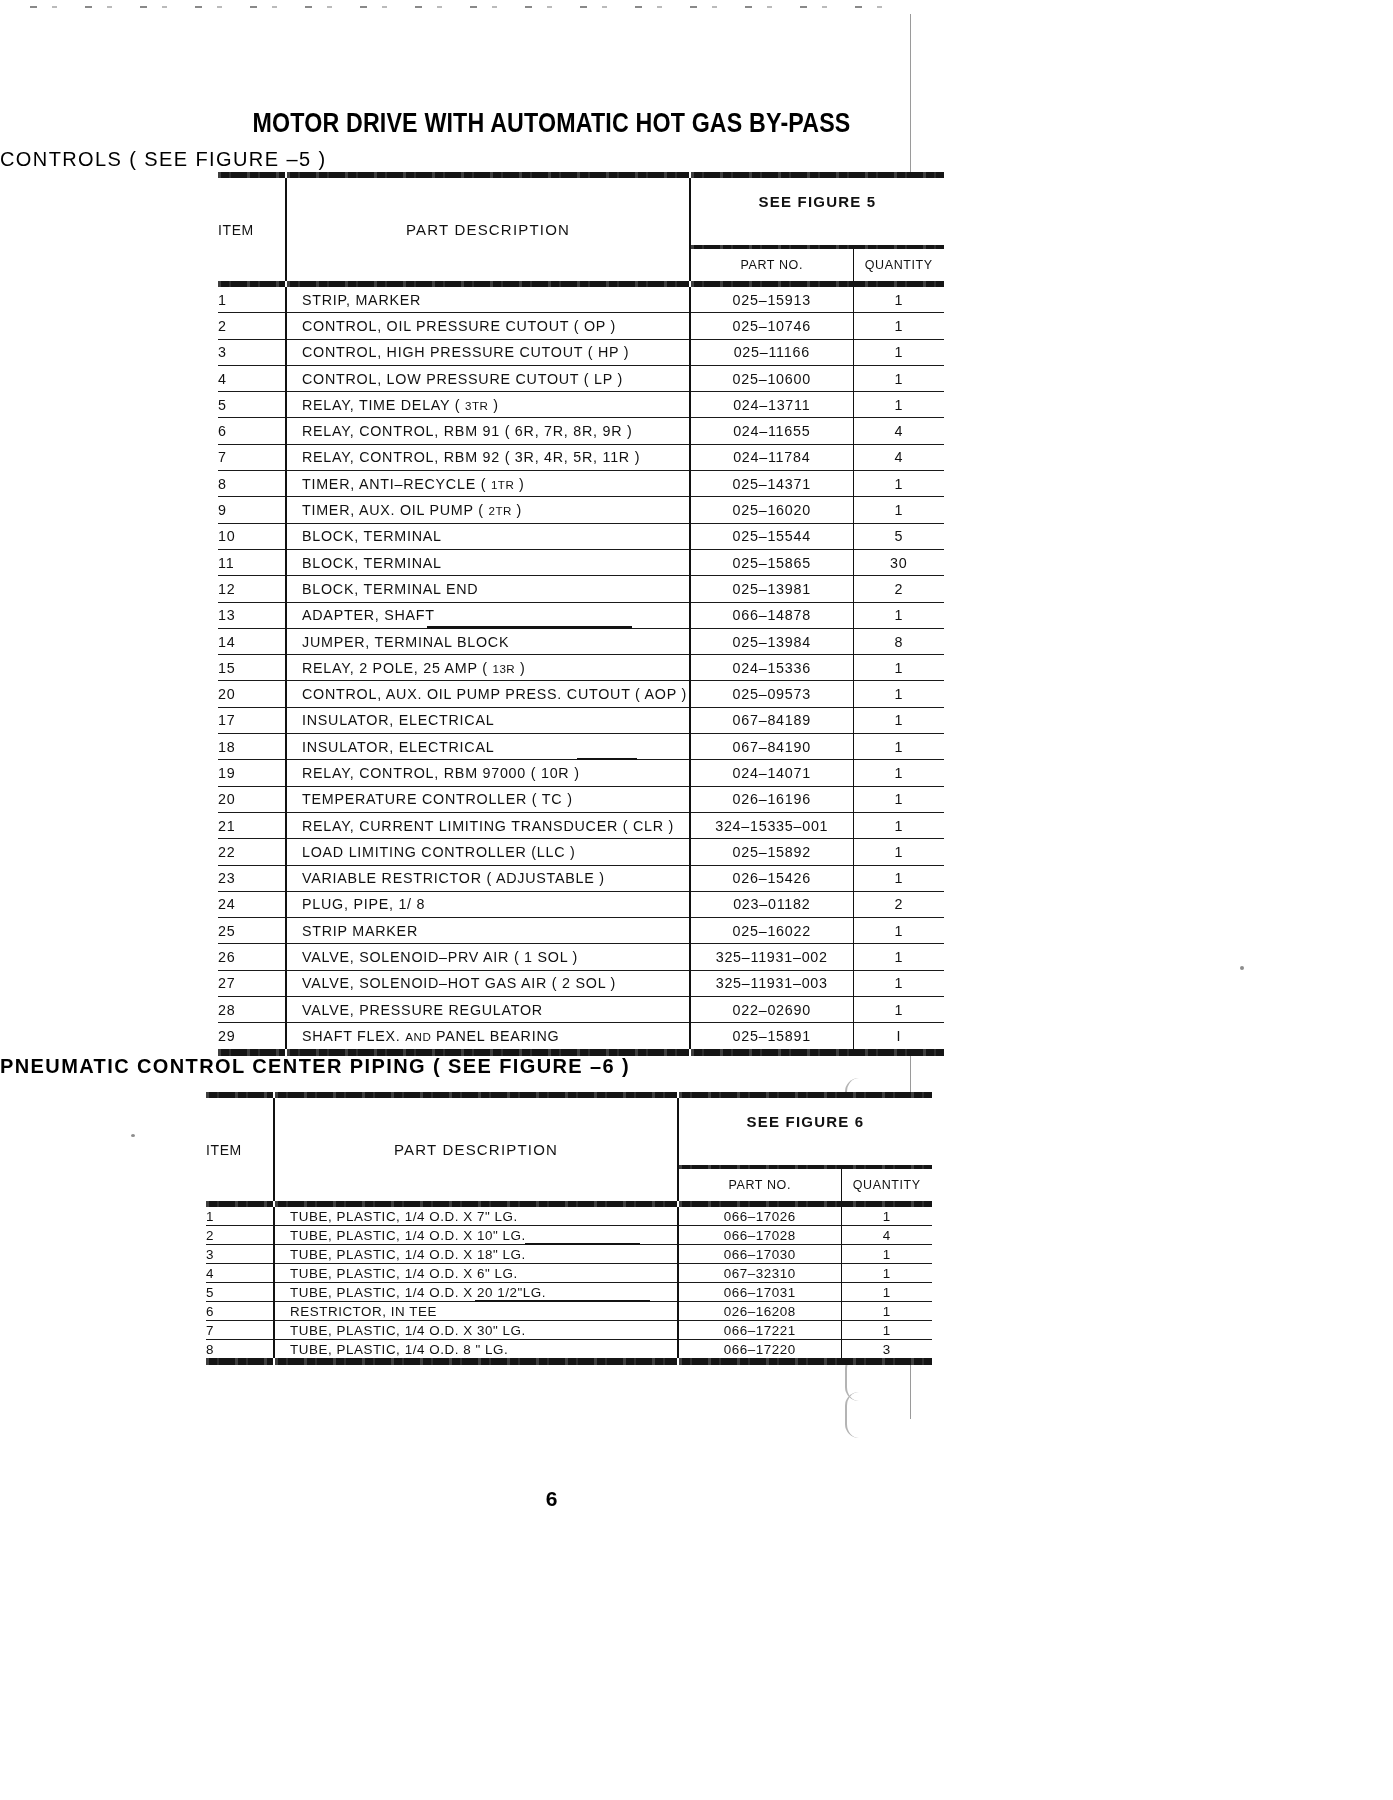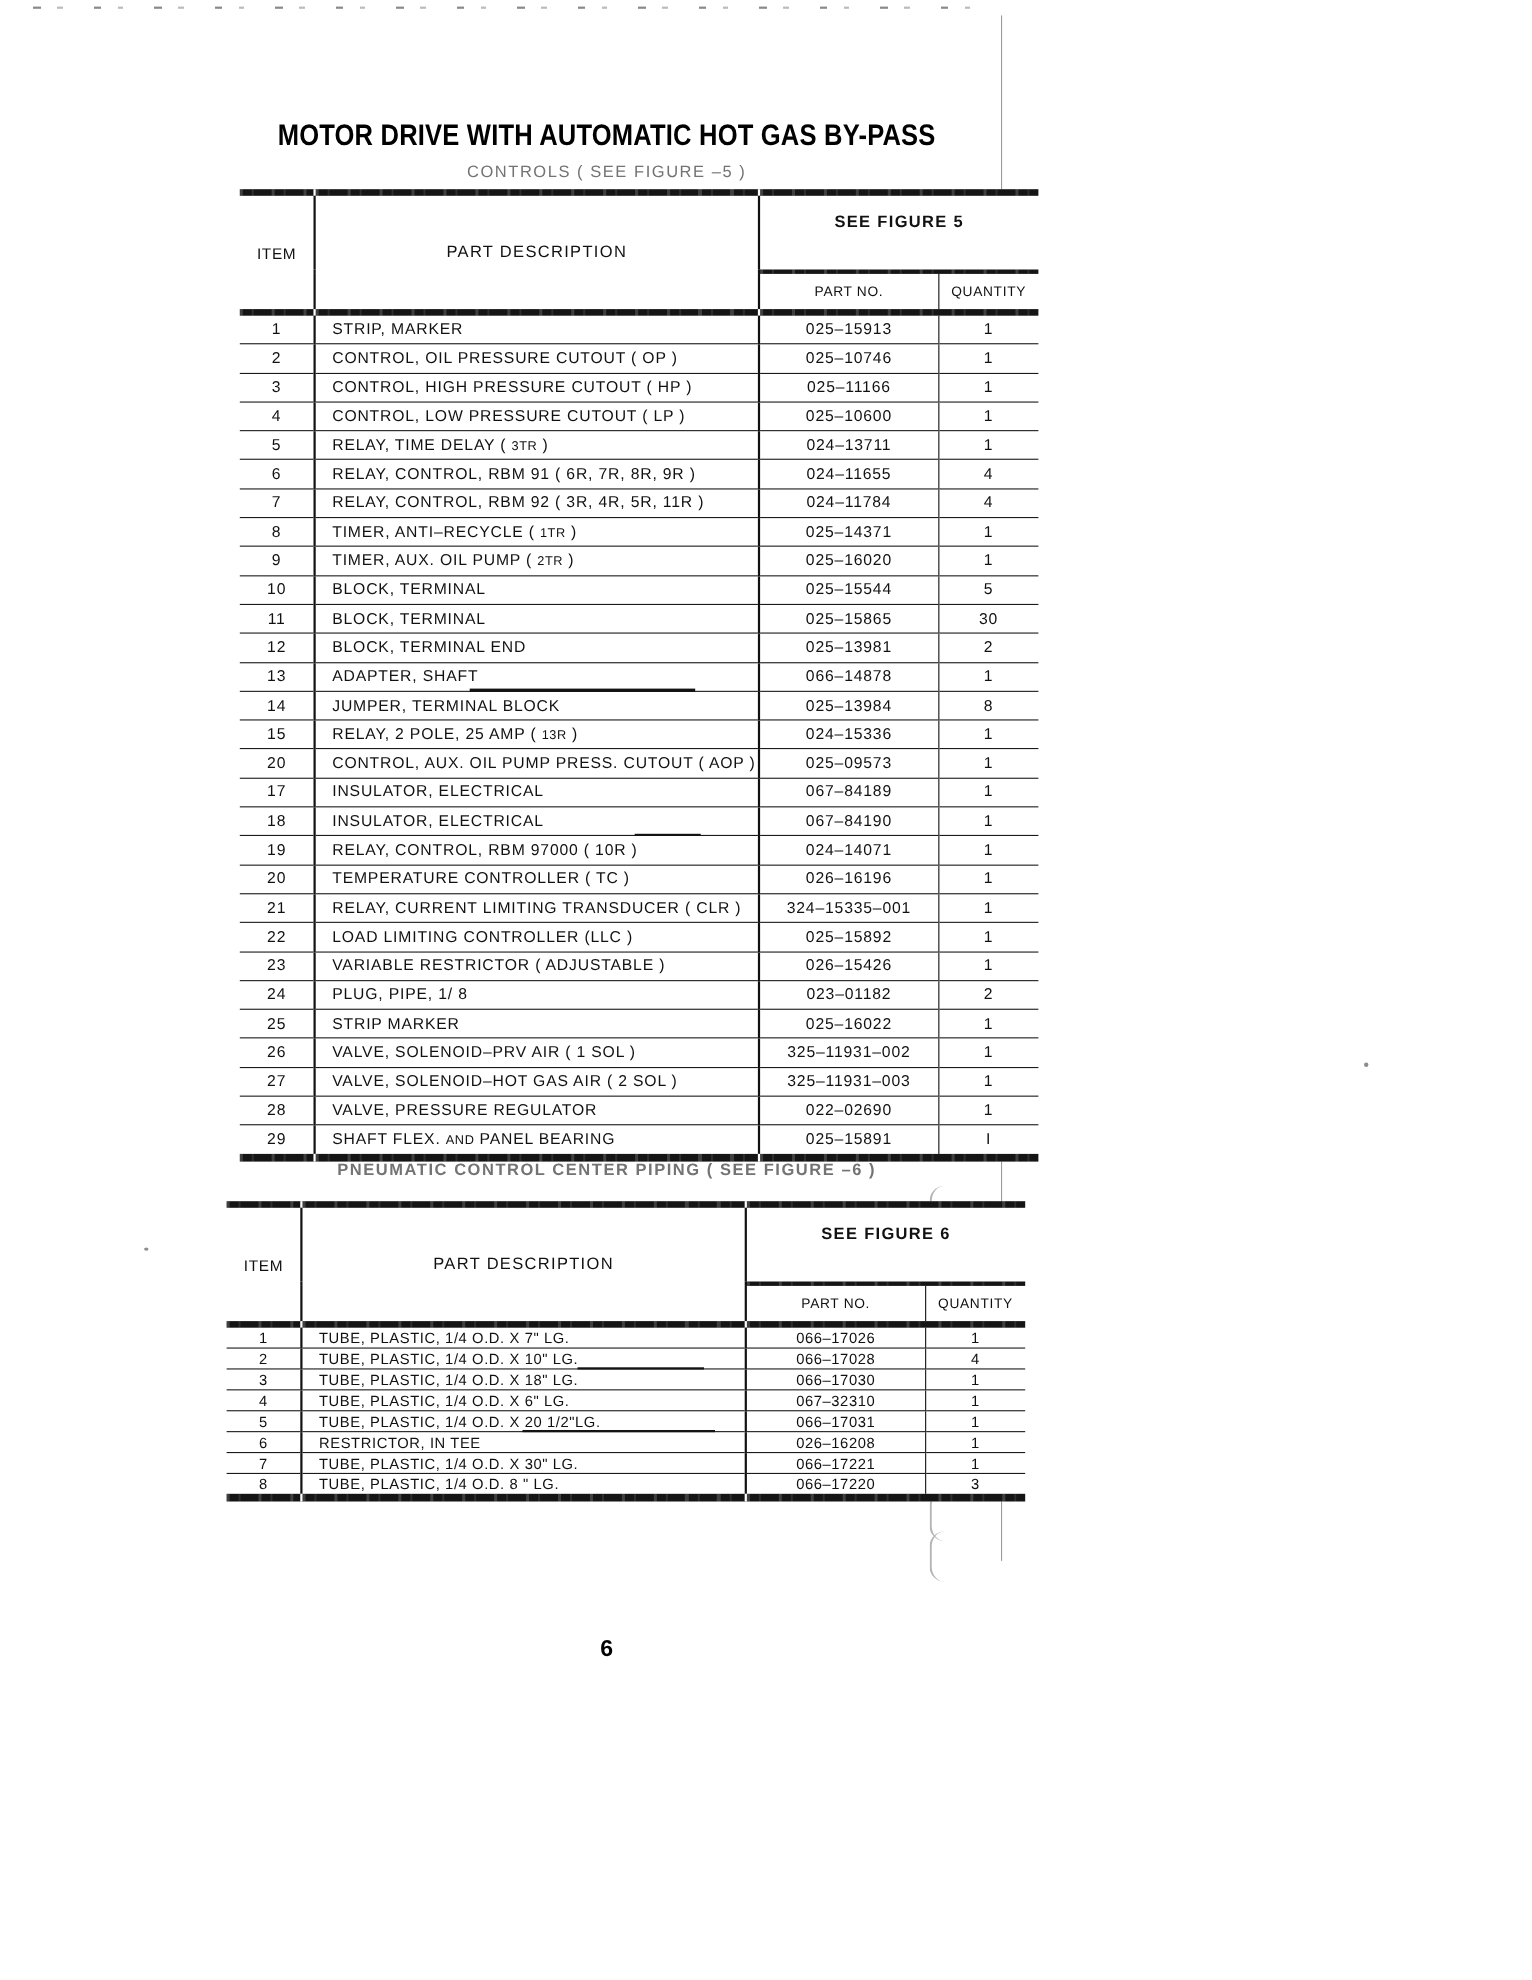--- a/index.html
+++ b/index.html
@@ -59,24 +59,23 @@
     font-family: "Liberation Sans Narrow", "Liberation Sans", sans-serif;
     font-weight: bold;
     font-size: 27px;
     letter-spacing: 0.2px;
     transform: scaleX(.86);
     color: #000;
   }
   .section-title {
     position: absolute;
     left: 0; right: 0;
-    text-align: center;
-    font-size: 15px;
+    font-size: 20px;
     letter-spacing: 1.4px;
-    color: #737373;
+    color: #000000;
   }
   #controls-subtitle { top: 148px; }
   #piping-subtitle  { top: 1055px; font-weight: bold; }
 
   
   .tbl {
     position: absolute;
     border-collapse: collapse;
     table-layout: fixed;
     background: #fff;
@@ -136,21 +135,21 @@
 
   .tbl-piping tbody.body-rows td {
     height: 18px;
     font-size: 13.4px;
     letter-spacing: .55px;
     border-top: 1.2px solid #1a1a1a;
   }
   .tbl-piping tbody.body-rows tr:first-child td { border-top: none; }
 
   td.item-cell {
-    text-align: center;
+    text-align: left;
     font-size: 14px;
     letter-spacing: .6px;
   }
   td.desc-cell {
     text-align: left;
     padding-left: 15px;
     border-left: 2.4px solid #111;
     border-right: 2.4px solid #111;
     position: relative;
   }

